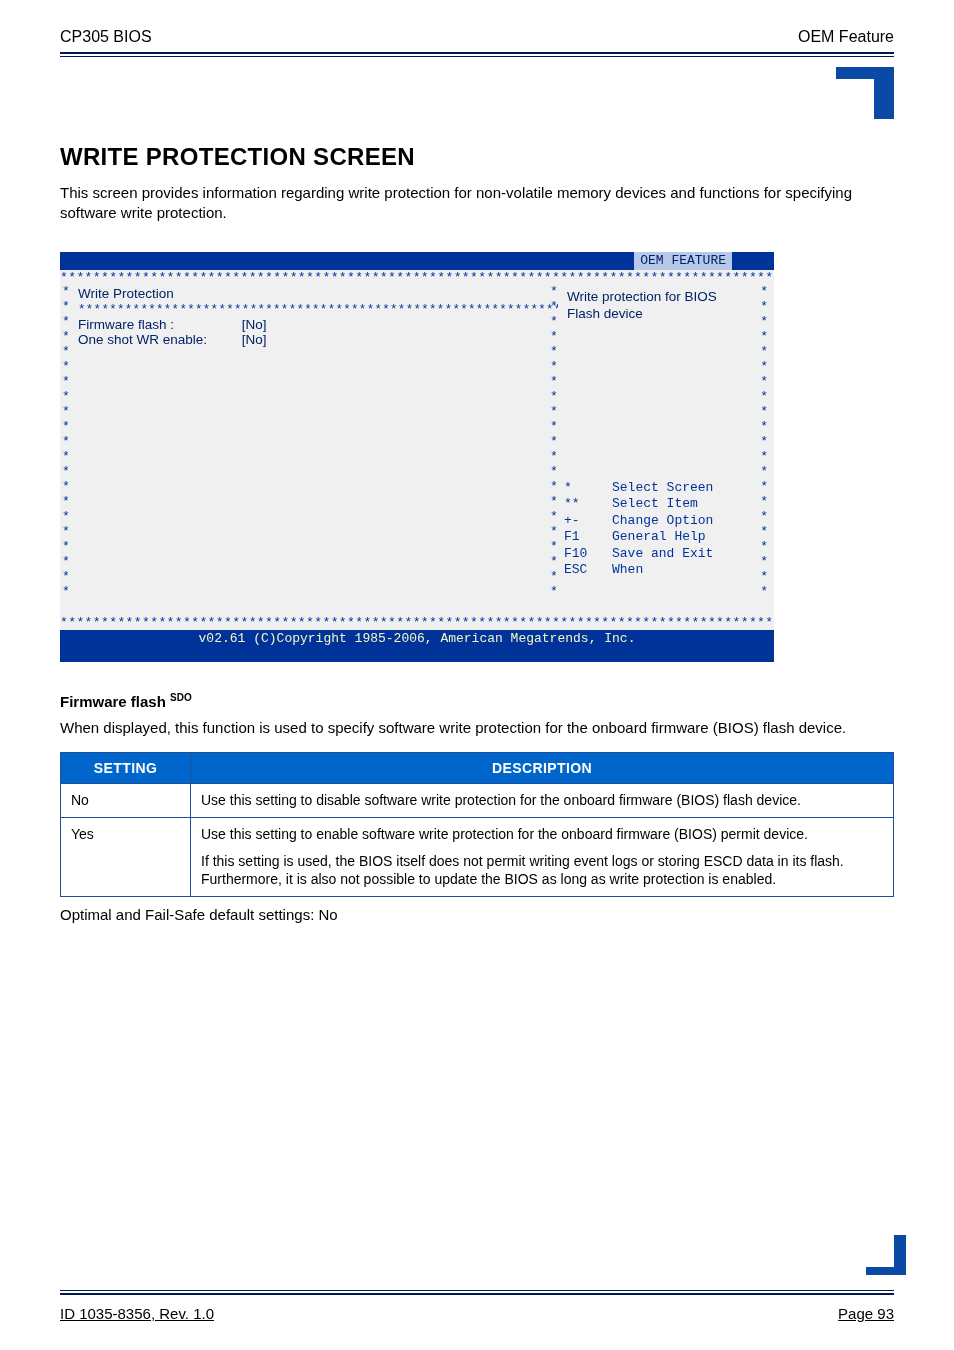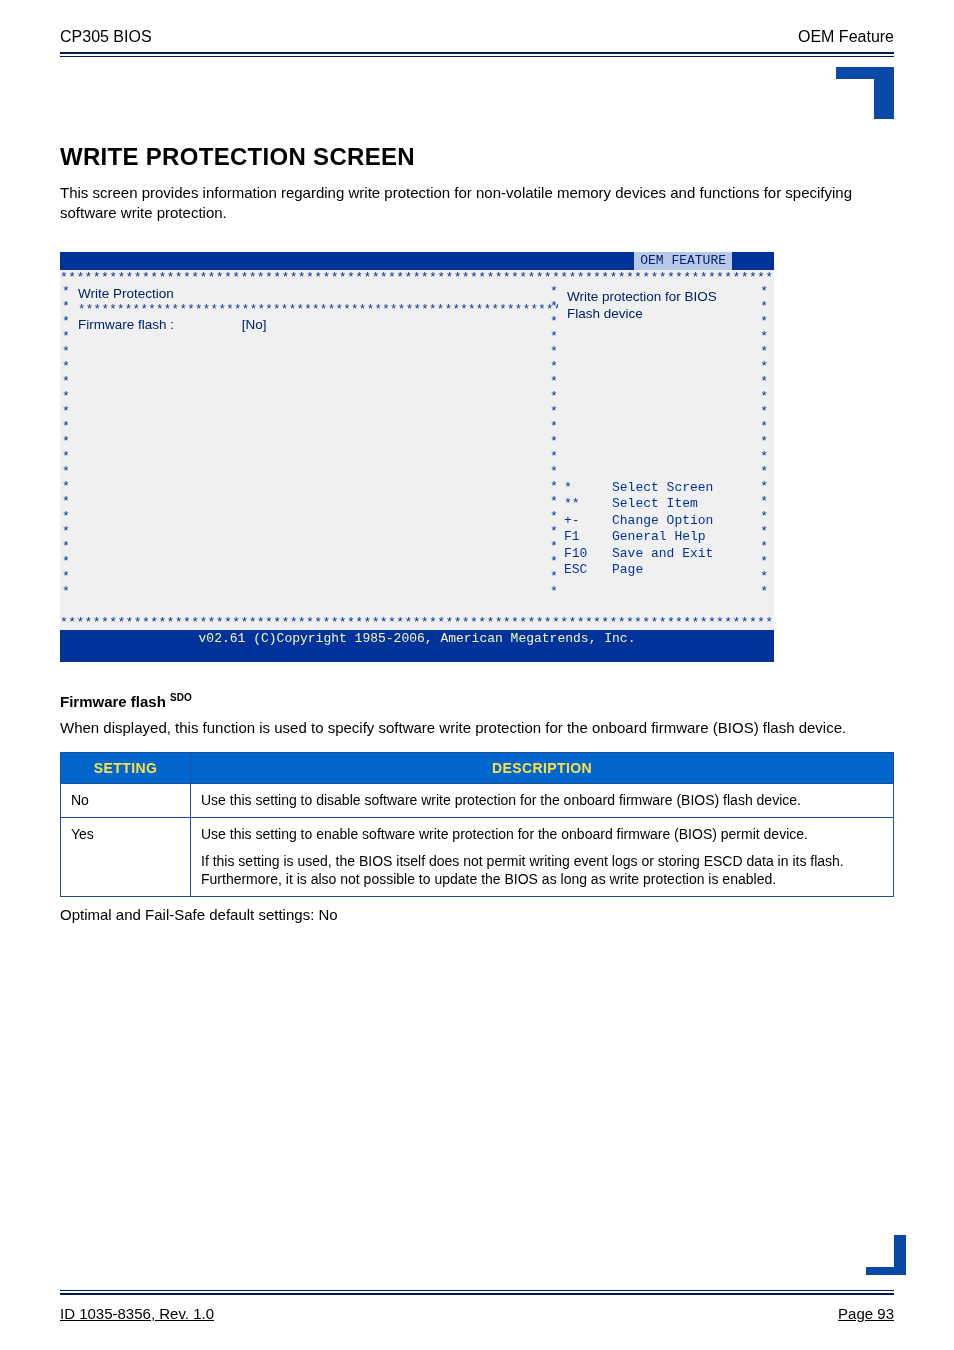--- a/index.html
+++ b/index.html
@@ -126,21 +126,21 @@
     line-height: 18px;
   }
   table.settings {
     width: 100%;
     border-collapse: collapse;
     margin: 10px 0 8px 0;
     font-size: 14px;
   }
   table.settings th {
     background: #0066cc;
-    color: #fde047;
+    color: #ffffff;
     font-weight: bold;
     padding: 7px 8px;
     border: 1px solid #1b4f9c;
     font-size: 14px;
     letter-spacing: 0.4px;
   }
   table.settings th:first-child { width: 130px; }
   table.settings td {
     border: 1px solid #1b4f9c;
     padding: 7px 10px;
@@ -263,33 +263,37 @@
 *
 *</div>
 
       <div class="bios-left-panel">
         <div class="lp-title">Write Protection</div>
         <div class="lp-sep">****************************************************************</div>
         <div class="lp-row">
           <span class="lbl">Firmware flash      :</span>
           <span>[No]</span>
         </div>
+        <div class="lp-row">
+          <span class="lbl">One shot WR enable:</span>
+          <span>[No]</span>
+        </div>
       </div>
 
       <div class="bios-right-panel">
         <div class="desc">Write protection for BIOS</div>
         <div class="desc">Flash device</div>
       </div>
 
       <div class="bios-nav"><span class="k">*</span><span>Select Screen</span>
 <span class="k">**</span><span>Select Item</span>
 <span class="k">+-</span><span>Change Option</span>
 <span class="k">F1</span><span>General Help</span>
 <span class="k">F10</span><span>Save and Exit</span>
-<span class="k">ESC</span><span>Page</span></div>
+<span class="k">ESC</span><span>When</span></div>
 
       <div class="star-line" style="position:absolute;left:0;bottom:0;">********************************************************************************************</div>
     </div>
     <div class="bios-footer">v02.61 (C)Copyright 1985-2006, American Megatrends, Inc.</div>
   </div>
 
   <h3 class="subsection">
     <span>Firmware flash</span>
     <sup>SDO</sup>
   </h3>

